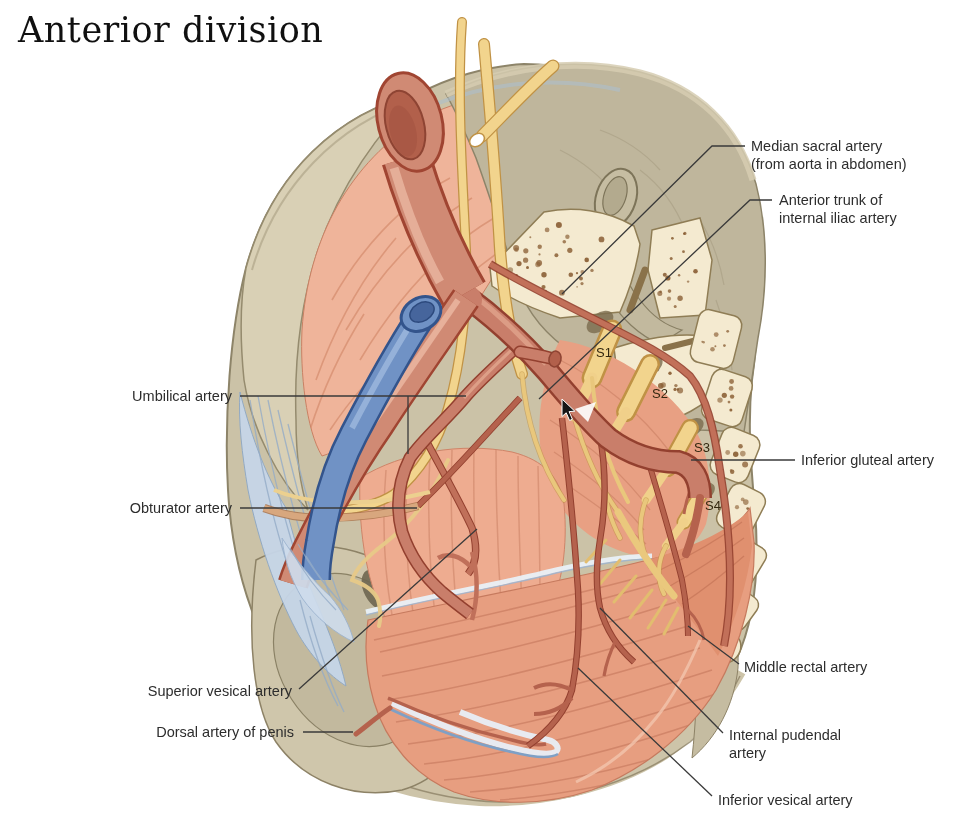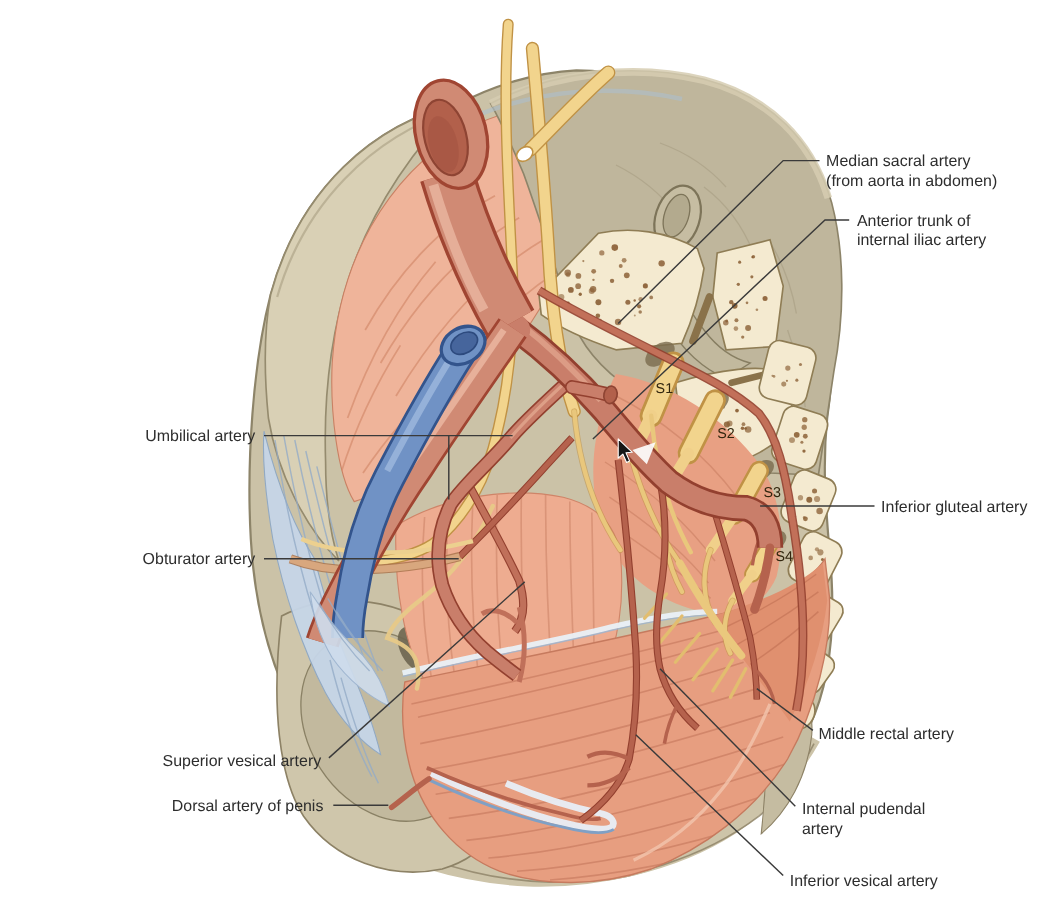--- a/index.html
+++ b/index.html
@@ -8,20 +8,21 @@
     font-size:35px;color:#101010;letter-spacing:0.5px;}
   svg{position:absolute;left:0;top:0;}
   .lbl{font-family:"Liberation Sans","DejaVu Sans",sans-serif;font-size:14.5px;fill:#2d2d2d;}
   .slbl{font-family:"Liberation Sans","DejaVu Sans",sans-serif;font-size:13px;fill:#33270f;}
   .leader{stroke:#3a3a3a;stroke-width:1.3;fill:none;}
 </style>
 </head>
 <body>
 
 <div id="stage">
+  <div id="page-title">Anterior division</div>
 
   <svg viewBox="0 0 962 816" width="962" height="816">
     <defs>
       <clipPath id="clip-iliacus">
         <path d="M 302,330 C 308,238 350,162 422,118 C 470,94 534,84 585,98 C 568,128 552,160 536,196 C 515,242 488,288 458,330 C 432,366 404,398 376,424 C 356,440 336,452 322,456 C 306,430 300,372 302,330 Z"></path>
       </clipPath>
       <clipPath id="clip-obturator">
         <path d="M 360,478 C 402,452 462,442 512,452 C 544,460 560,478 564,504 C 568,546 562,586 548,612 C 500,630 430,634 388,622 C 368,590 358,534 360,478 Z"></path>
       </clipPath>
       <clipPath id="clip-levator">

